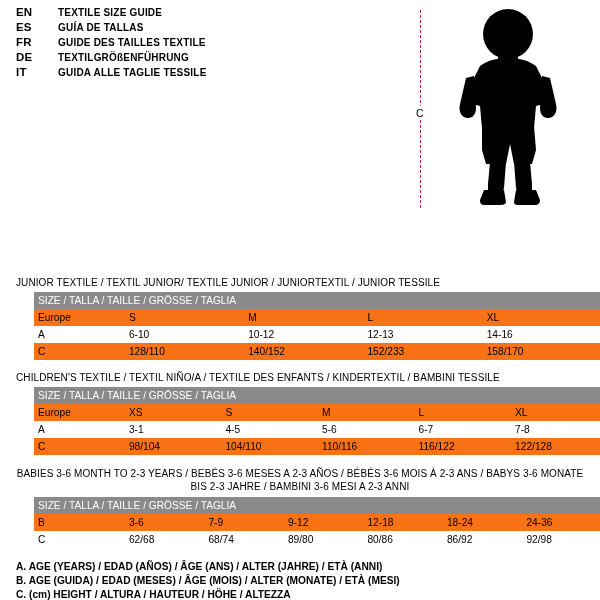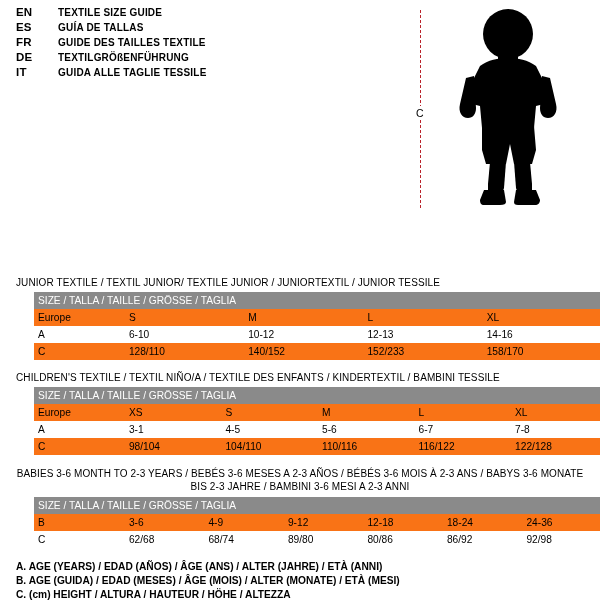--- a/index.html
+++ b/index.html
@@ -281,21 +281,21 @@
           <col style="width:14%">
           <col style="width:14%">
       </colgroup>
       <tbody>
         <tr class="hdr">
           <td colspan="7">SIZE / TALLA / TAILLE / GRÖSSE / TAGLIA</td>
         </tr>
         <tr class="row-shaded">
           <td>B</td>
           <td>3-6</td>
-          <td>4-9</td>
+          <td>7-9</td>
           <td>9-12</td>
           <td>12-18</td>
           <td>18-24</td>
           <td>24-36</td>
         </tr>
         <tr class="row-plain">
           <td>C</td>
           <td>62/68</td>
           <td>68/74</td>
           <td>89/80</td>

